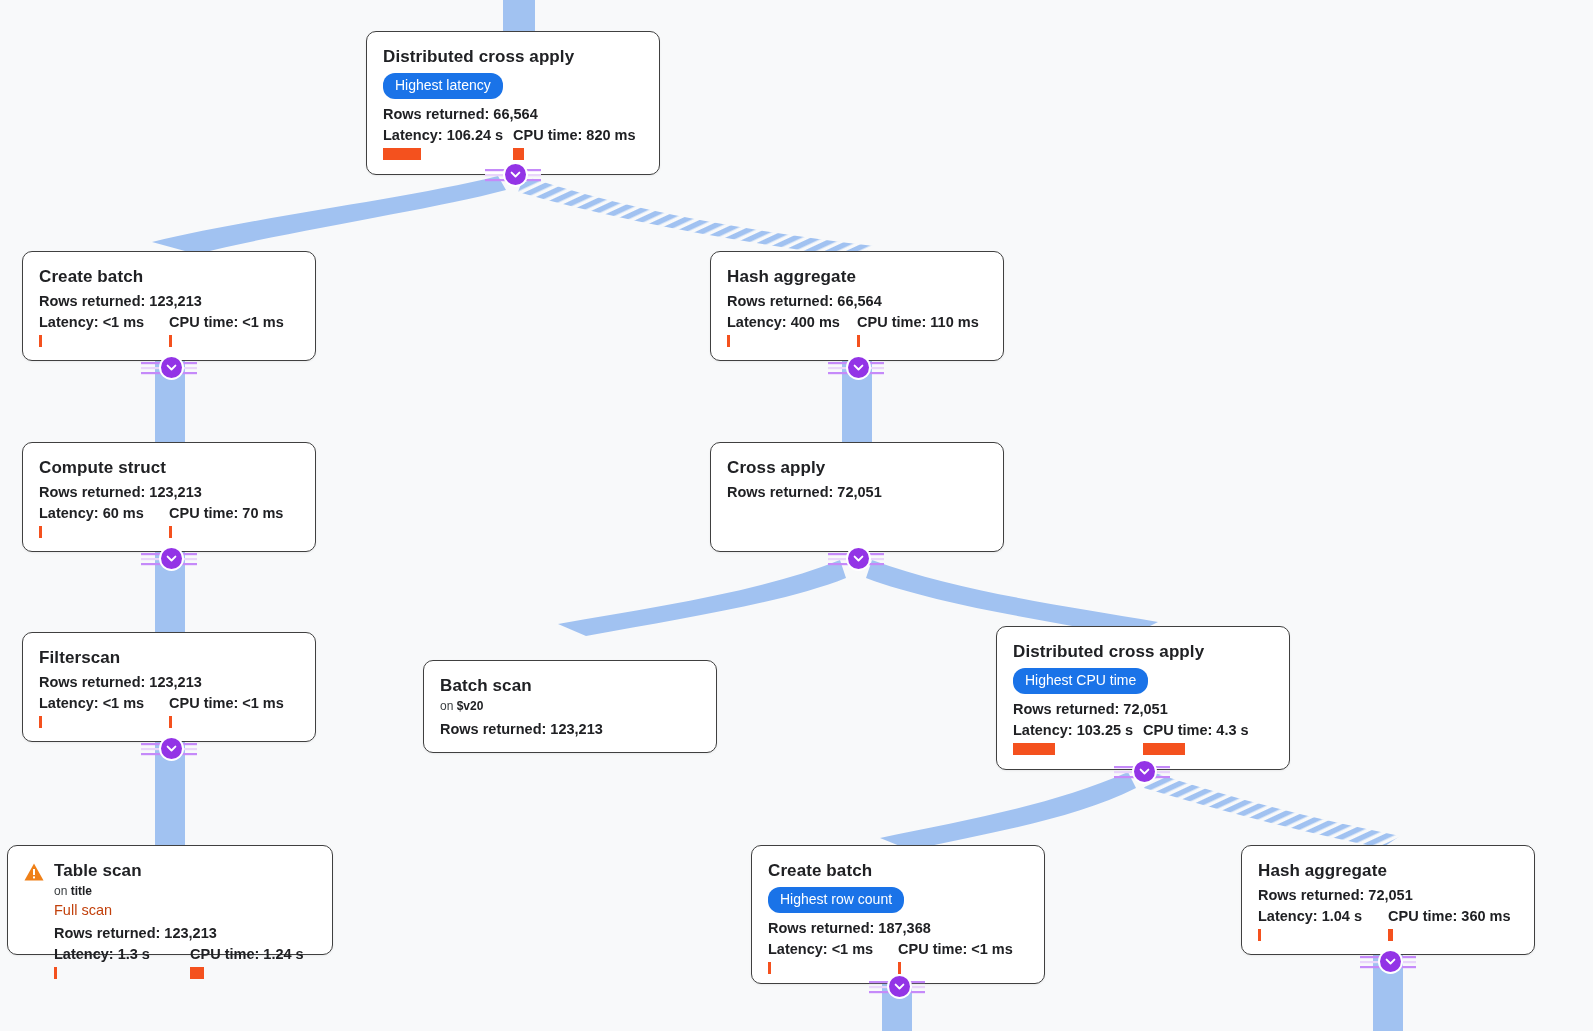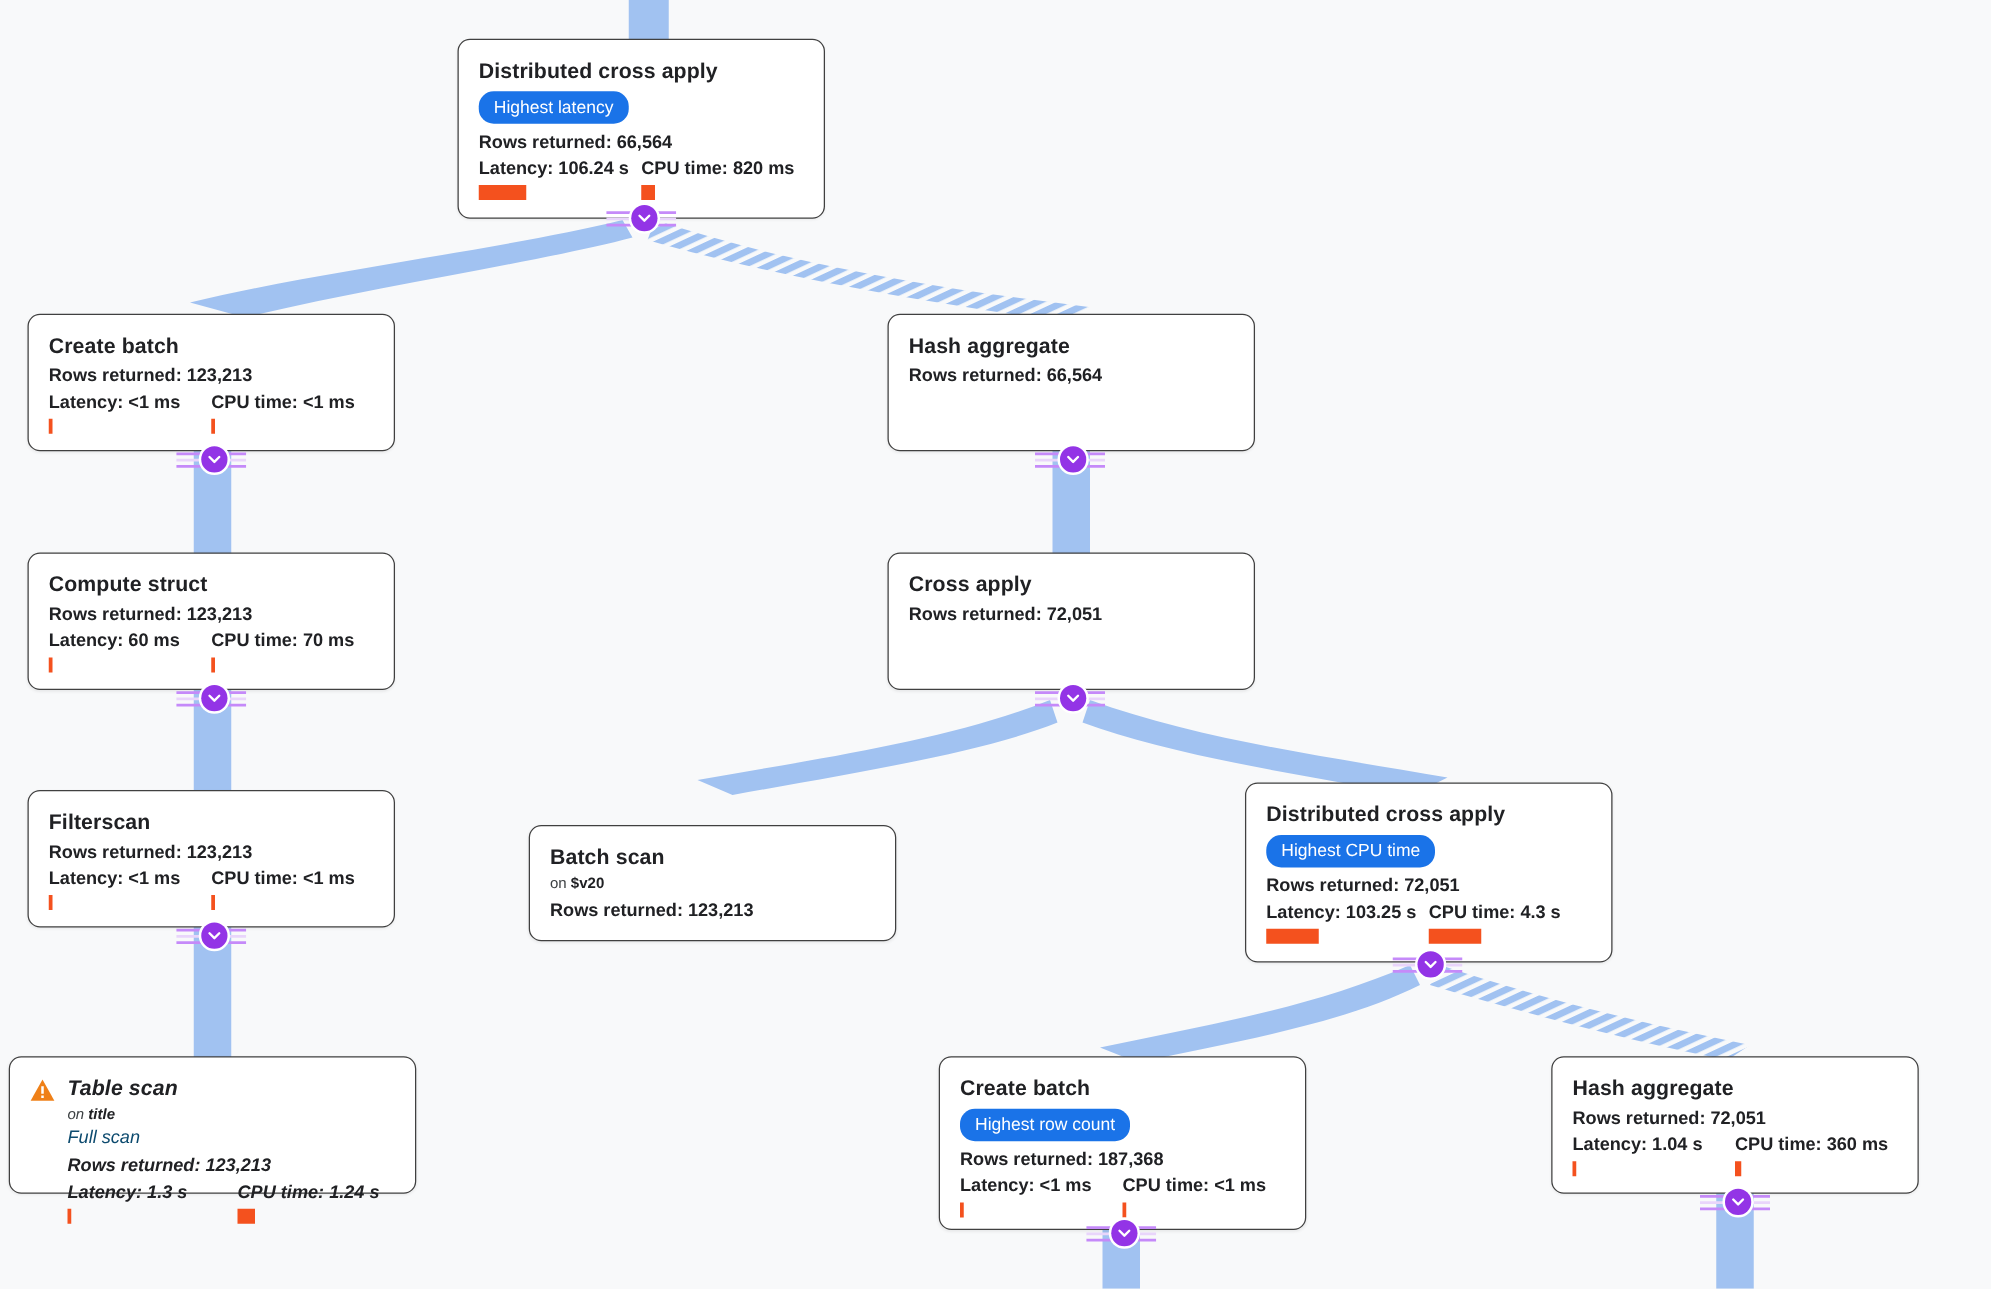--- a/index.html
+++ b/index.html
@@ -45,21 +45,21 @@
   }
   .node-sub {
     font-size: 12px;
     color: #3c4043;
     line-height: 19px;
     margin-top: 0;
   }
   .node-sub b { font-weight: bold; color: #202124; }
   .node-subtle {
     font-size: 14.5px;
-    color: #0c4a6e;
+    color: #c2410c;
     line-height: 19px;
   }
   .badge {
     display: inline-block;
     background: #1a73e8;
     color: #ffffff;
     font-size: 14px;
     line-height: 15px;
     padding: 5px 12px 6px 12px;
     border-radius: 12px;
@@ -177,20 +177,30 @@
           </div>
           <div class="metric">
             <div class="metric-label">CPU time: &lt;1 ms</div>
             <div class="metric-bar" style="width:3px"></div>
           </div>
         </div>
       </div>
       <div class="node" style="left: 710px; top: 251px; width: 294px; height: 110px;">
         <div class="node-title">Hash aggregate</div>
         <div class="rows">Rows returned: 66,564</div>
+        <div class="metrics">
+          <div class="metric" style="width:130px">
+            <div class="metric-label">Latency: 400 ms</div>
+            <div class="metric-bar" style="width:3px"></div>
+          </div>
+          <div class="metric">
+            <div class="metric-label">CPU time: 110 ms</div>
+            <div class="metric-bar" style="width:3px"></div>
+          </div>
+        </div>
       </div>
       <div class="node" style="left: 22px; top: 442px; width: 294px; height: 110px;">
         <div class="node-title">Compute struct</div>
         <div class="rows">Rows returned: 123,213</div>
         <div class="metrics">
           <div class="metric" style="width:130px">
             <div class="metric-label">Latency: 60 ms</div>
             <div class="metric-bar" style="width:3px"></div>
           </div>
           <div class="metric">
@@ -230,21 +240,21 @@
           <div class="metric" style="width:130px">
             <div class="metric-label">Latency: 103.25 s</div>
             <div class="metric-bar" style="width:42px"></div>
           </div>
           <div class="metric">
             <div class="metric-label">CPU time: 4.3 s</div>
             <div class="metric-bar" style="width:42px"></div>
           </div>
         </div>
       </div>
-      <div class="node warn" style="left: 7px; top: 845px; width: 326px; height: 110px; font-style: italic;">
+      <div class="node warn" style="left: 7px; top: 845px; width: 326px; height: 110px;">
         <svg class="warn-icon" viewBox="0 0 20 18">
           <path d="M10 0.5 L19.5 17.5 L0.5 17.5 Z" fill="#ef8018"></path>
           <rect x="9" y="6" width="2" height="6" fill="#ffffff"></rect>
           <rect x="9" y="13.4" width="2" height="2" fill="#ffffff"></rect>
         </svg>
         <div class="node-title">Table scan</div>
         <div class="node-sub"><span>on </span><b>title</b></div>
         <div class="node-subtle">Full scan</div>
         <div class="rows">Rows returned: 123,213</div>
         <div class="metrics">

